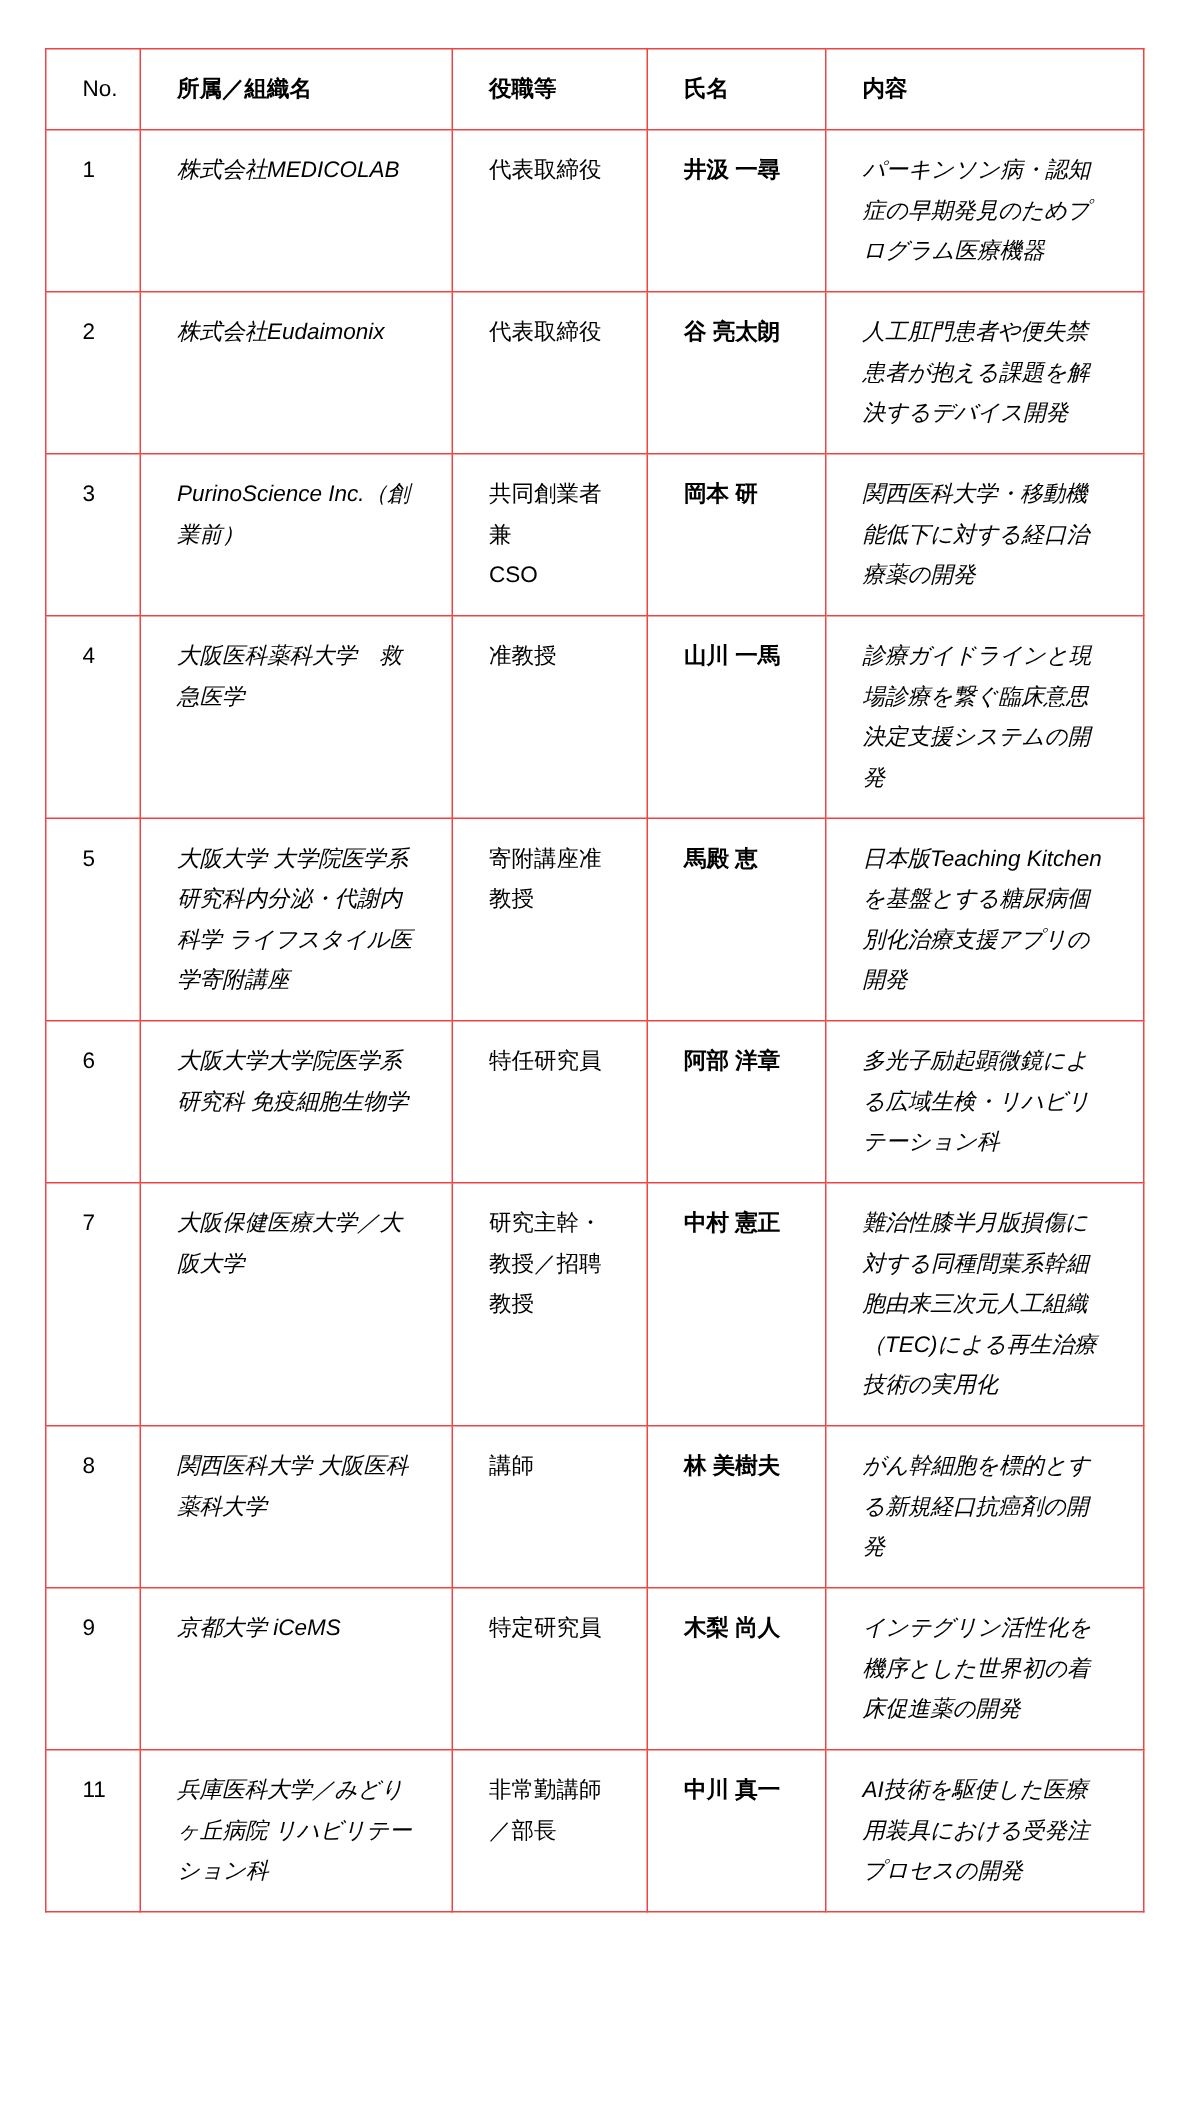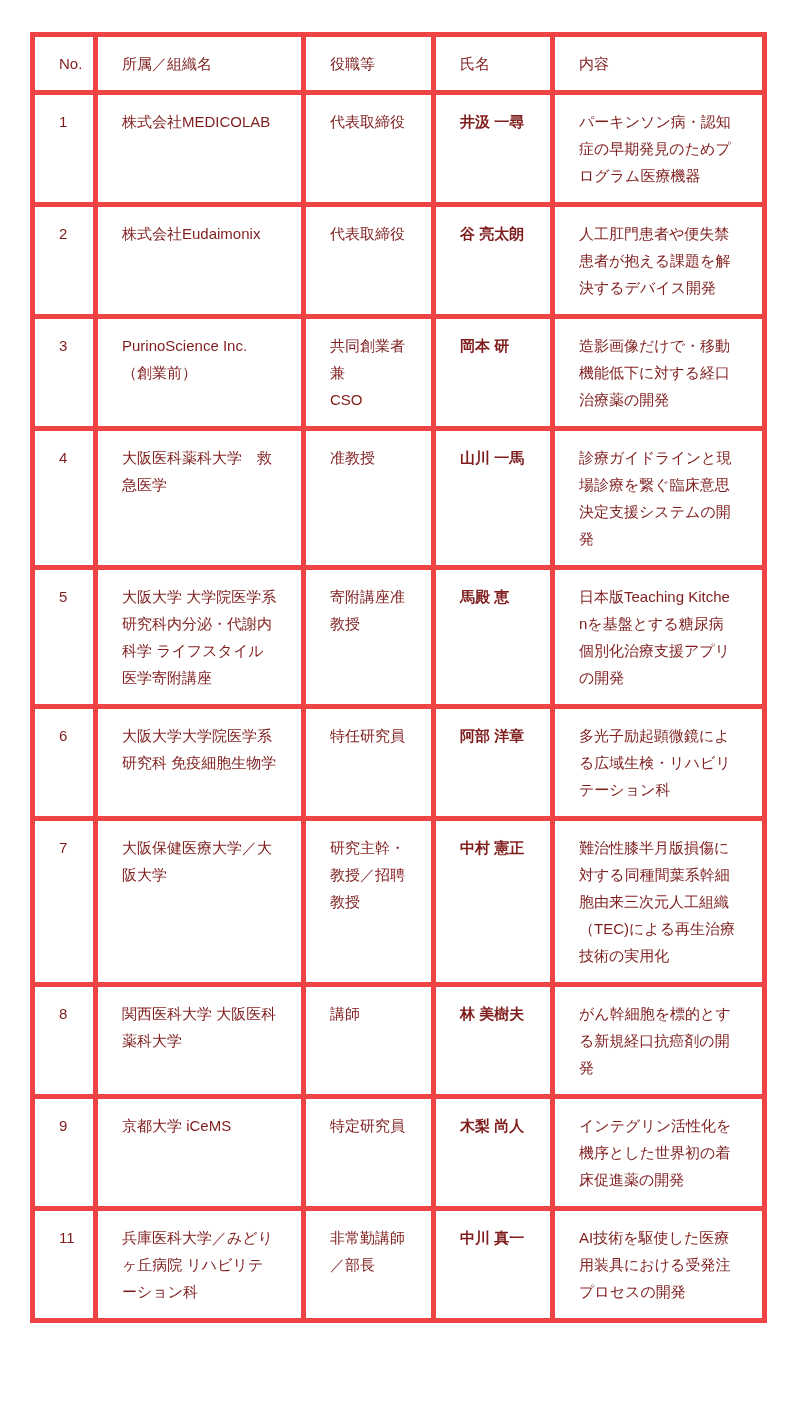--- a/index.html
+++ b/index.html
@@ -18,43 +18,44 @@
   }
   table.roster {
     border-collapse: collapse;
     table-layout: fixed;
     width: 732px;
     font-size: 15px;
     line-height: 1.8;
   }
   table.roster th,
   table.roster td {
-    border: 5px solid #ef4444;
+    border: 1px solid #ef4444;
     vertical-align: top;
     text-align: left;
     padding: 13px 24px;
     box-sizing: border-box;
-    color: #7f1d1d;
+    color: #000000;
   }
   col.c-no   { width: 63px; }
   col.c-org  { width: 208px; }
   col.c-role { width: 130px; }
   col.c-name { width: 119px; }
   col.c-desc { width: 212px; }
   th.h-no, td.d-no {
     padding: 13px 10px 13px 18px;
     font-weight: normal;
   }
   th {
-    font-weight: normal;
+    font-weight: bold;
     white-space: nowrap;
   }
   td.d-org, td.d-desc {
     word-break: break-all;
     white-space: pre-line;
+    font-style: italic;
   }
   td.d-role {
     white-space: pre-line;
   }
   td.d-name {
     white-space: pre-line;
     font-weight: bold;
   }
 </style>
 </head>
@@ -93,21 +94,21 @@
         <td class="d-name">谷 亮太朗</td>
         <td class="d-desc">人工肛門患者や便失禁患者が抱える課題を解決するデバイス開発</td>
       </tr>
       <tr>
         <td class="d-no">3</td>
         <td class="d-org">PurinoScience Inc.（創業前）</td>
         <td class="d-role">共同創業者
 兼
 CSO</td>
         <td class="d-name">岡本 研</td>
-        <td class="d-desc">造影画像だけで・移動機能低下に対する経口治療薬の開発</td>
+        <td class="d-desc">関西医科大学・移動機能低下に対する経口治療薬の開発</td>
       </tr>
       <tr>
         <td class="d-no">4</td>
         <td class="d-org">大阪医科薬科大学　救急医学</td>
         <td class="d-role">准教授</td>
         <td class="d-name">山川 一馬</td>
         <td class="d-desc">診療ガイドラインと現場診療を繋ぐ臨床意思決定支援システムの開発</td>
       </tr>
       <tr>
         <td class="d-no">5</td>

